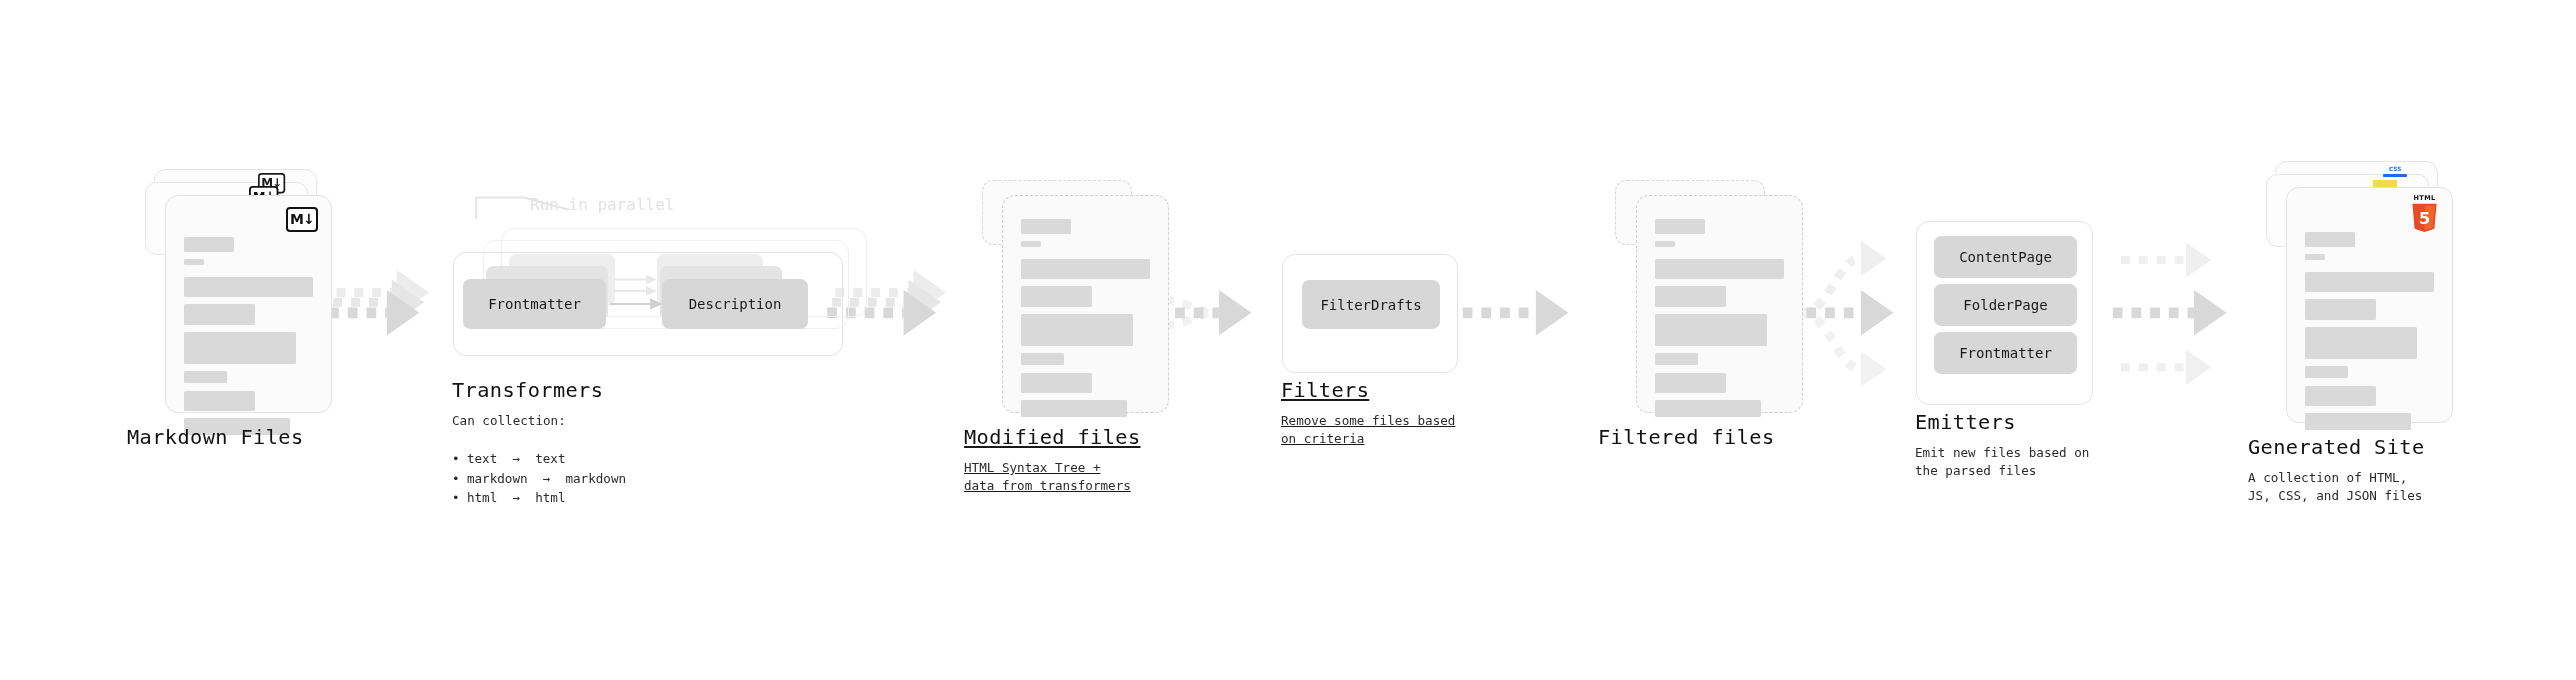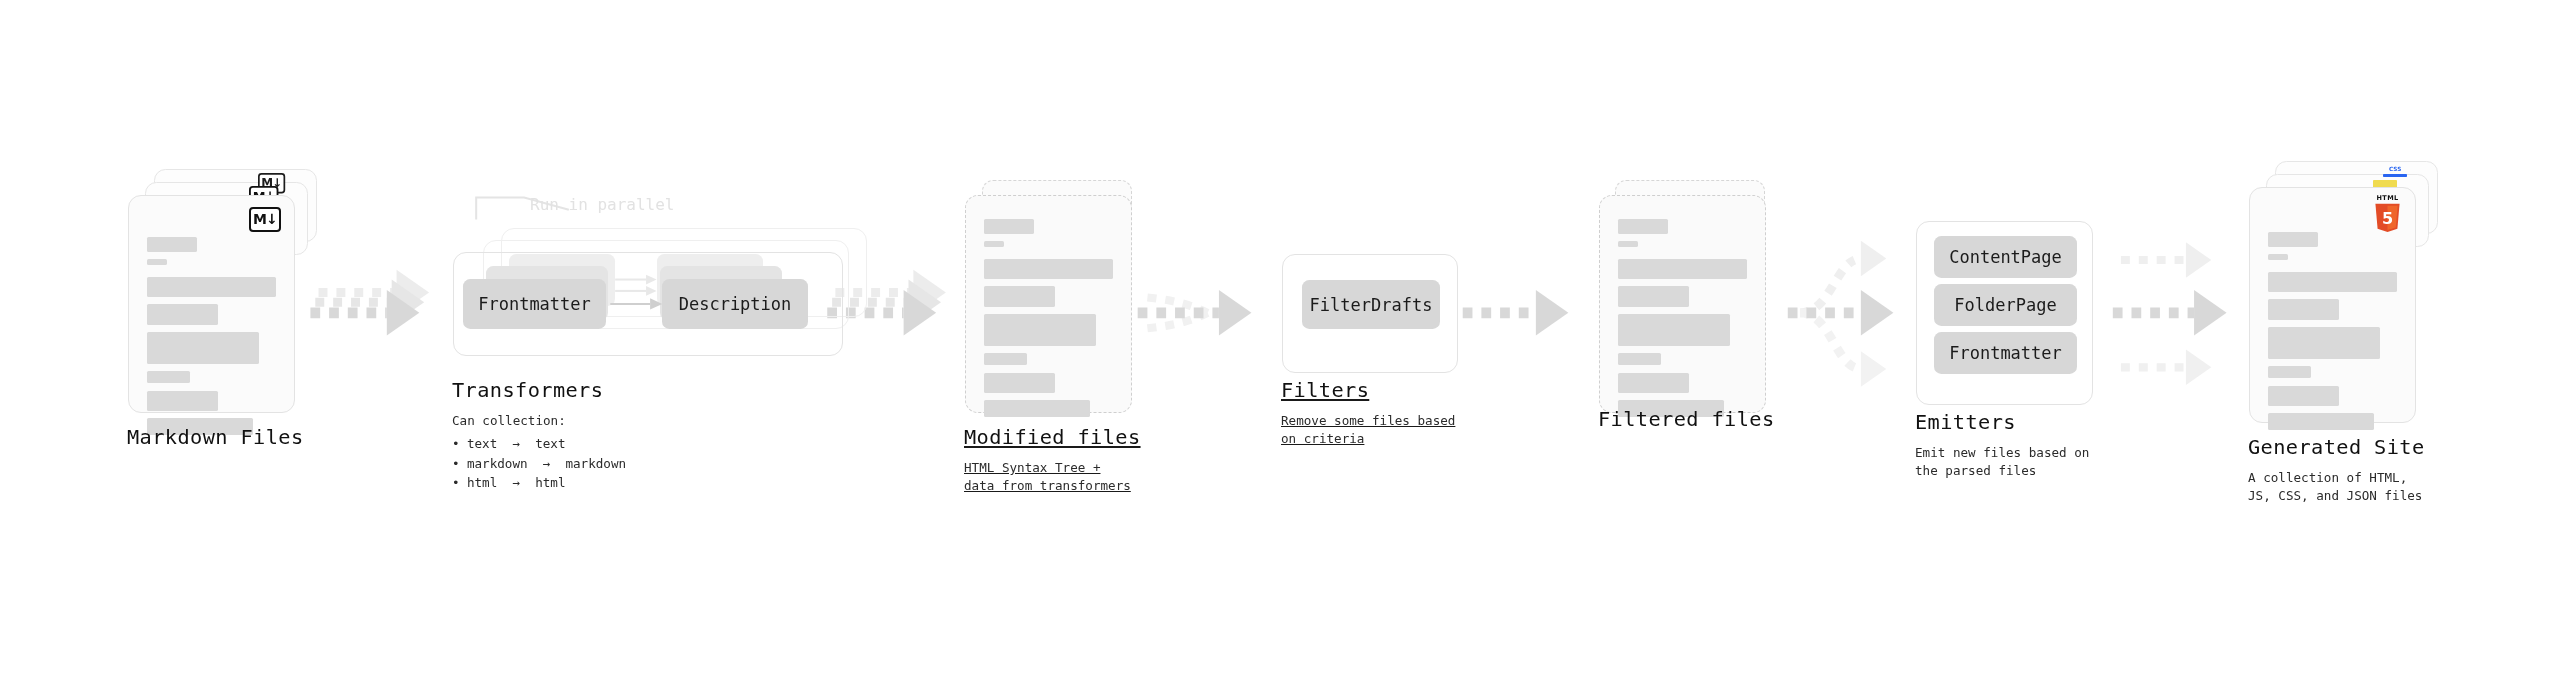--- a/index.html
+++ b/index.html
@@ -12,20 +12,21 @@
 
   
   .node{position:absolute;}
 
   
   .doccard{
     position:absolute;
     border-radius:13px;
     background:#fbfbfb;
     box-sizing:border-box;
+    margin-left:37px;
   }
   .doccard.solid{border:1.2px solid #e3e3e3;}
   .doccard.dashed{border:1.2px dashed #cfcfcf;background:#fafafa;}
   .doccard .rows{position:absolute;left:18px;right:18px;top:37px;}
   .row{background:#d9d9d9;border-radius:1.6px;margin-bottom:7.3px;}
 
   
   .sheet{
     position:absolute;border-radius:11.4px;background:#fdfdfd;
     box-sizing:border-box;
@@ -48,21 +49,21 @@
     position:absolute;border:1.2px solid #e3e3e3;border-radius:13px;
     background:#ffffff;box-sizing:border-box;
   }
   .groupsheet{
     position:absolute;border:1.2px solid #efefef;border-radius:13px;
     background:transparent;box-sizing:border-box;
   }
   .chip{
     position:absolute;border-radius:7.3px;background:#d7d7d7;
     display:flex;align-items:center;justify-content:center;
-    font-size:17px;color:#1b1b1b;white-space:nowrap;box-sizing:border-box;
+    font-size:14px;color:#1b1b1b;white-space:nowrap;box-sizing:border-box;
   }
   .chip.ghost1{background:#e4e4e4;}
   .chip.ghost2{background:#eeeeee;}
 
   
   .caption{position:absolute;white-space:nowrap;}
   .caption .title{font-size:20.3px;color:#111;letter-spacing:0.4px;line-height:1.15;}
   .caption .sub{font-size:12.6px;color:#2b2b2b;line-height:1.45;margin-top:9.8px;white-space:pre;}
   .bullets{margin:0;padding:0;list-style:none;}
   .bullets li{font-size:12.6px;color:#2b2b2b;line-height:1.55;white-space:pre;}
@@ -197,21 +198,21 @@
     </div>
     <div class="chip" style="left:662px;top:279px;width:146px;height:50px;">
       <span>Description</span>
     </div>
 
     <div class="runlabel" style="left:530px;top:195px;">Run in parallel</div>
 
     <div class="caption" style="left:452px;top:379px;">
       <div class="title">Transformers</div>
       <div class="sub">Can collection:</div>
-      <ul class="bullets" style="margin-top:4px;">
+      <ul class="bullets" style="margin-top:19px;">
         <li>text  →  text</li>
         <li>markdown  →  markdown</li>
         <li>html  →  html</li>
       </ul>
     </div>
   </div>
 
   <div class="node">
     <div class="sheet dashed" style="left:982px;top:180px;width:150px;height:65px;"></div>
     <div class="doccard dashed" style="left:965px;top:195px;width:167px;height:218px;">
@@ -252,21 +253,21 @@
         <div class="row" style="width:50px;height:14.6px;"></div>
         <div class="row" style="width:19.5px;height:6.5px;margin-bottom:11.4px;"></div>
         <div class="row" style="width:100%;height:20.3px;"></div>
         <div class="row" style="width:55%;height:20.3px;"></div>
         <div class="row" style="width:87%;height:32px;"></div>
         <div class="row" style="width:33%;height:12.2px;"></div>
         <div class="row" style="width:55%;height:20.3px;"></div>
         <div class="row" style="width:82%;height:16.3px;"></div>
       </div>
     </div>
-    <div class="caption" style="left:1598px;top:408px;">
+    <div class="caption" style="left:1598px;top:426px;">
       <div class="title">Filtered files</div>
     </div>
   </div>
 
   <div class="node">
     <div class="groupbox" style="left:1916px;top:221px;width:177px;height:184px;"></div>
     <div class="chip" style="left:1934px;top:236px;width:143px;height:42px;">
       <span>ContentPage</span>
     </div>
     <div class="chip" style="left:1934px;top:284px;width:143px;height:42px;">

